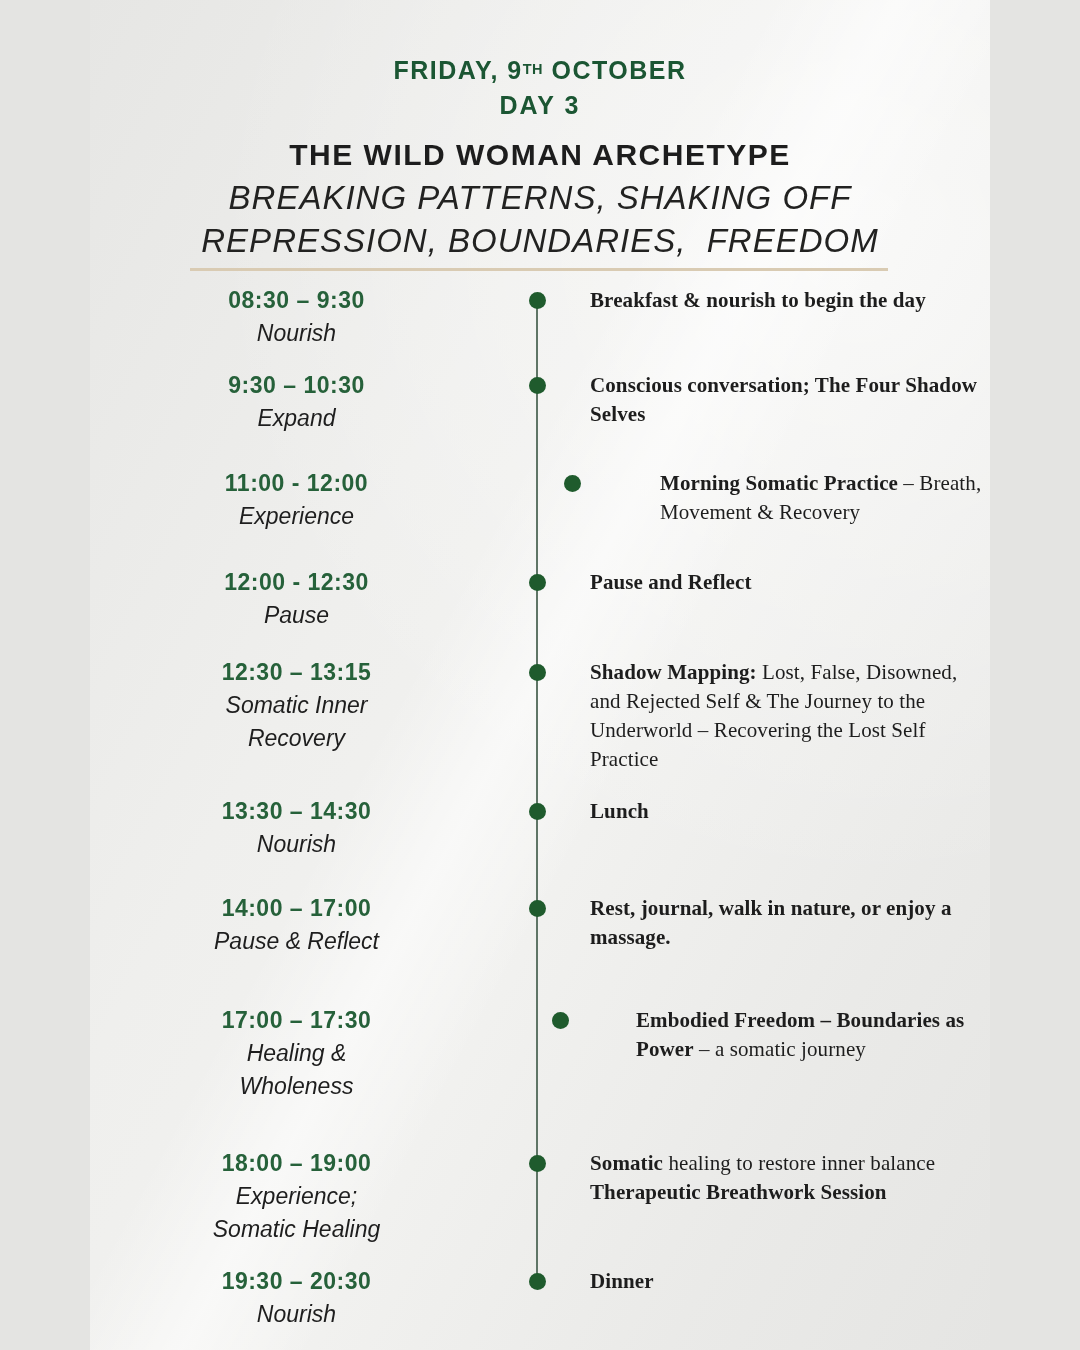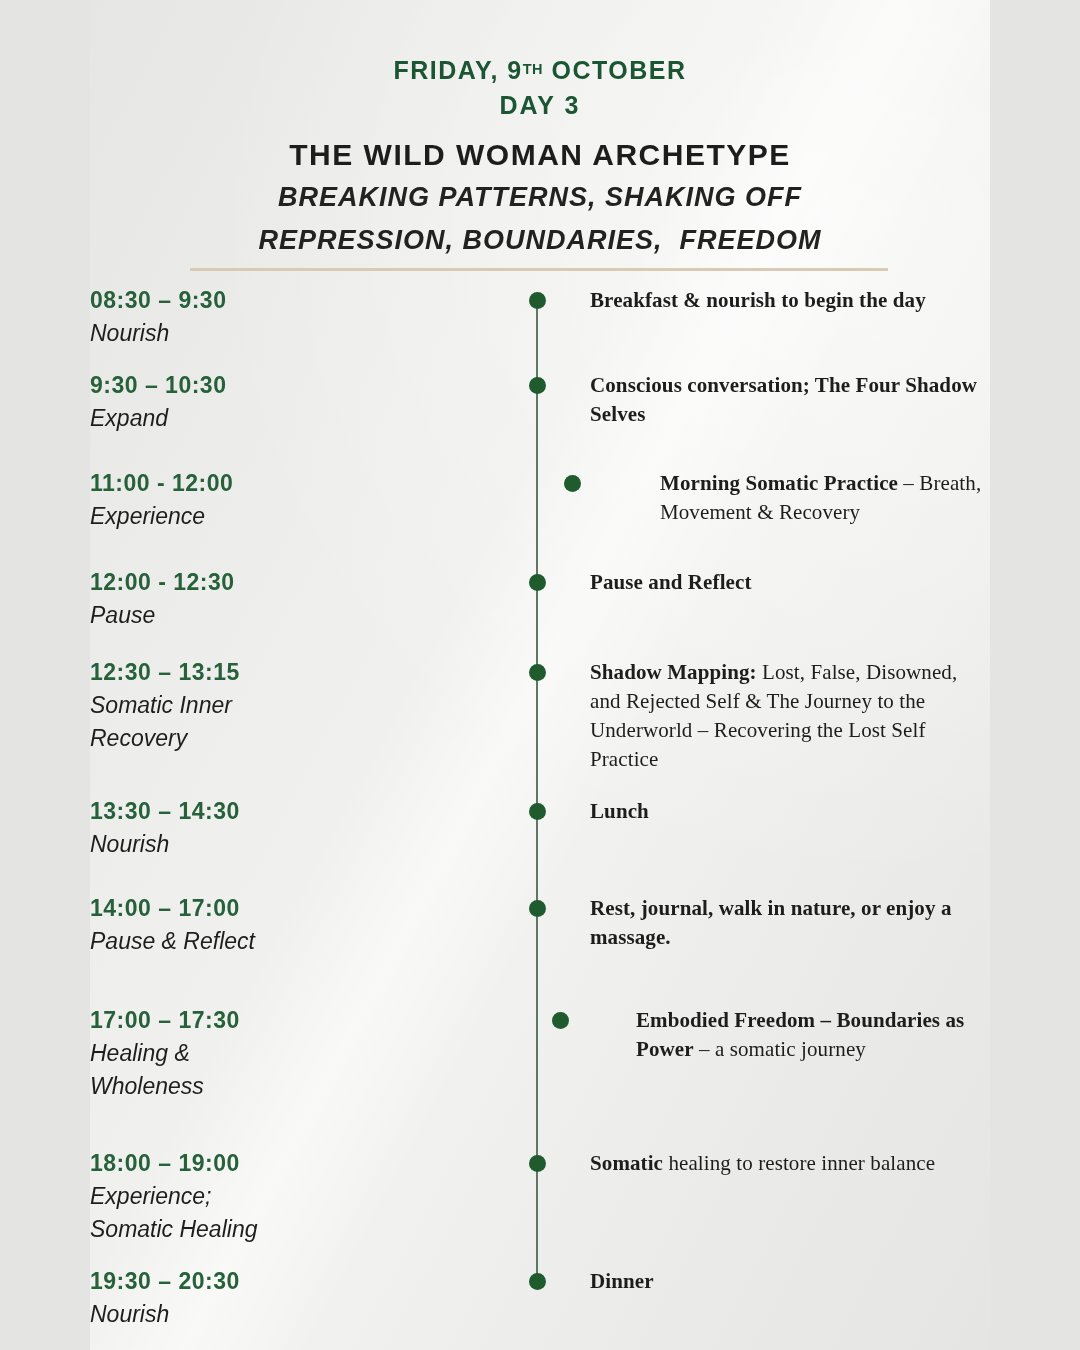--- a/index.html
+++ b/index.html
@@ -36,21 +36,21 @@
   }
   .title {
     margin: 15px 0 0;
     color: var(--text-dark, #1d1d1d);
     font-size: 30px; font-weight: 700;
     letter-spacing: 1.5px; line-height: 36px;
   }
   .subtitle {
     color: #222221;
     font-style: italic;
-    font-size: 27px; font-weight: 700;
+    font-size: 33px; font-weight: 400;
     letter-spacing: 1px; line-height: 43px;
     white-space: pre-wrap;
     text-align: center;
   }
   .subtitle.first { margin-top: 3px; }
   .divider {
     height: 3px; border: none;
     background: var(--divider-tan, #d9cbb3);
     margin: 6px 102px 0 100px;
   }
@@ -72,21 +72,21 @@
   .row-1 { margin-bottom: 18px; }
   .row-2 { margin-bottom: 31px; }
   .row-3 { margin-bottom: 32px; gap: 35px; }
   .row-4 { margin-bottom: 23px; }
   .row-5 { margin-bottom: 20px; }
   .row-6 { margin-bottom: 30px; }
   .row-7 { margin-bottom: 45px; }
   .row-8 { margin-bottom: 43px; gap: 23px; }
   .row-9 { margin-bottom: 18px; }
   .row-10 { margin-bottom: 0; }
-  .left { text-align: left; }
+  .left { text-align: center; }
   .time {
     color: var(--time-green, #26613a);
     font-size: 23px; font-weight: 700;
     line-height: 34px; letter-spacing: 0.5px;
     white-space: nowrap;
   }
   .label {
     display: inline-block;
     max-width: 190px;
     color: #1e1e1e;
@@ -240,21 +240,21 @@
 
   <section class="row row-9">
     <div class="left">
       <div class="time">18:00 – 19:00</div>
       <div><span class="label">Experience; Somatic Healing</span></div>
     </div>
     <div class="mid">
       <span class="dot"></span>
     </div>
     <div class="right">
-      <p class="desc"><span class="b">Somatic</span><span class="r"> healing to restore inner balance</span><br></p>
+      <p class="desc"><span class="b">Somatic</span><span class="r"> healing to restore inner balance</span><br><span class="b">Therapeutic Breathwork Session</span></p>
     </div>
   </section>
 
   <section class="row row-10">
     <div class="left">
       <div class="time">19:30 – 20:30</div>
       <div><span class="label">Nourish</span></div>
     </div>
     <div class="mid">
       <span class="dot"></span>

